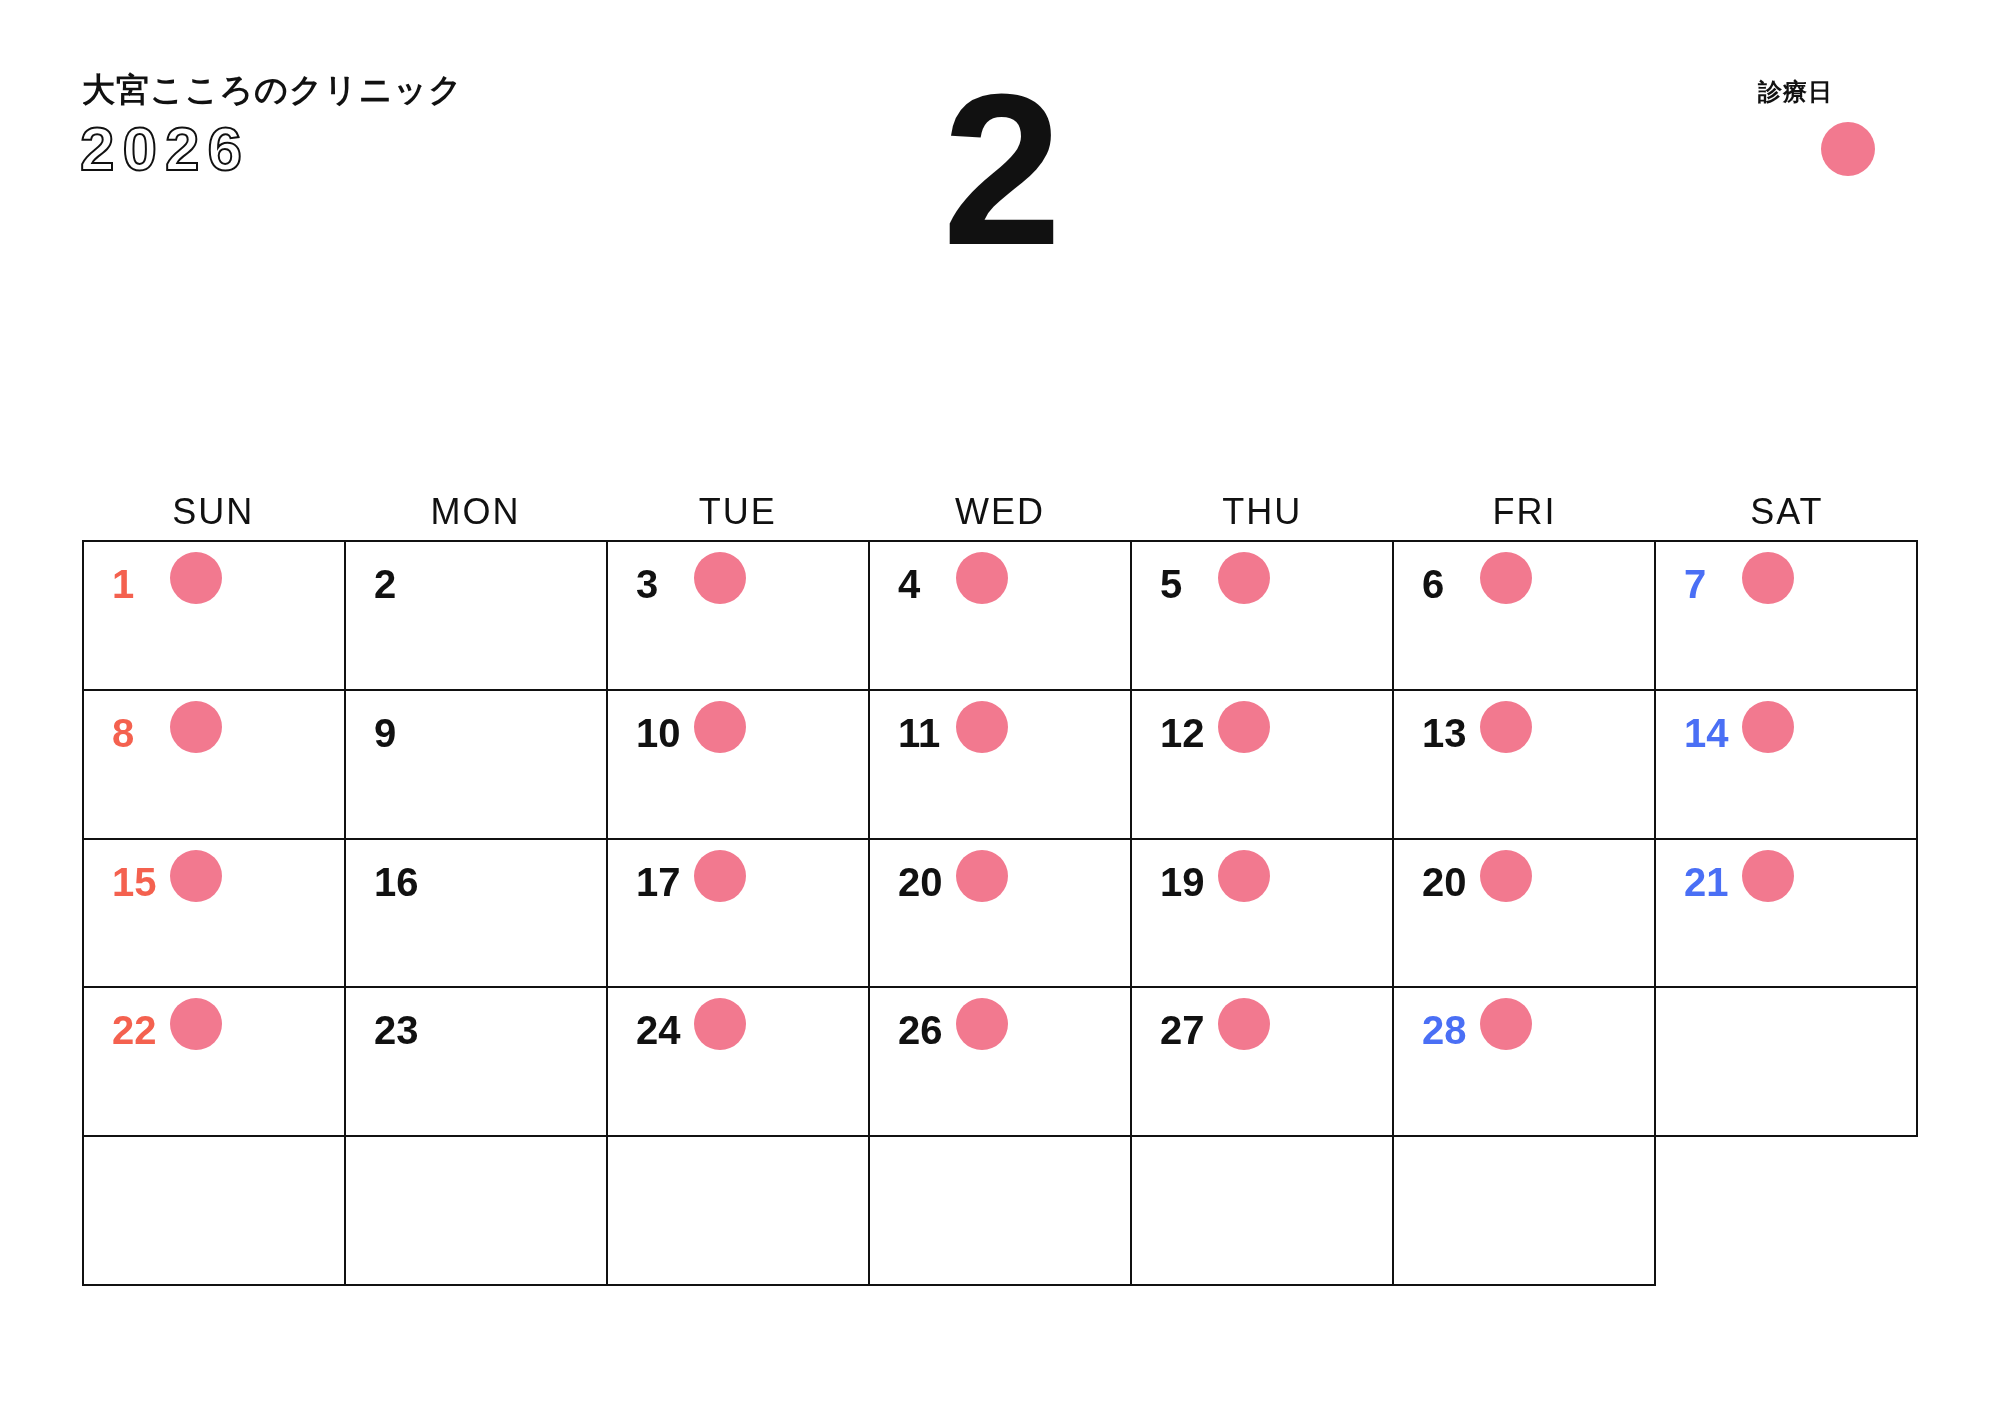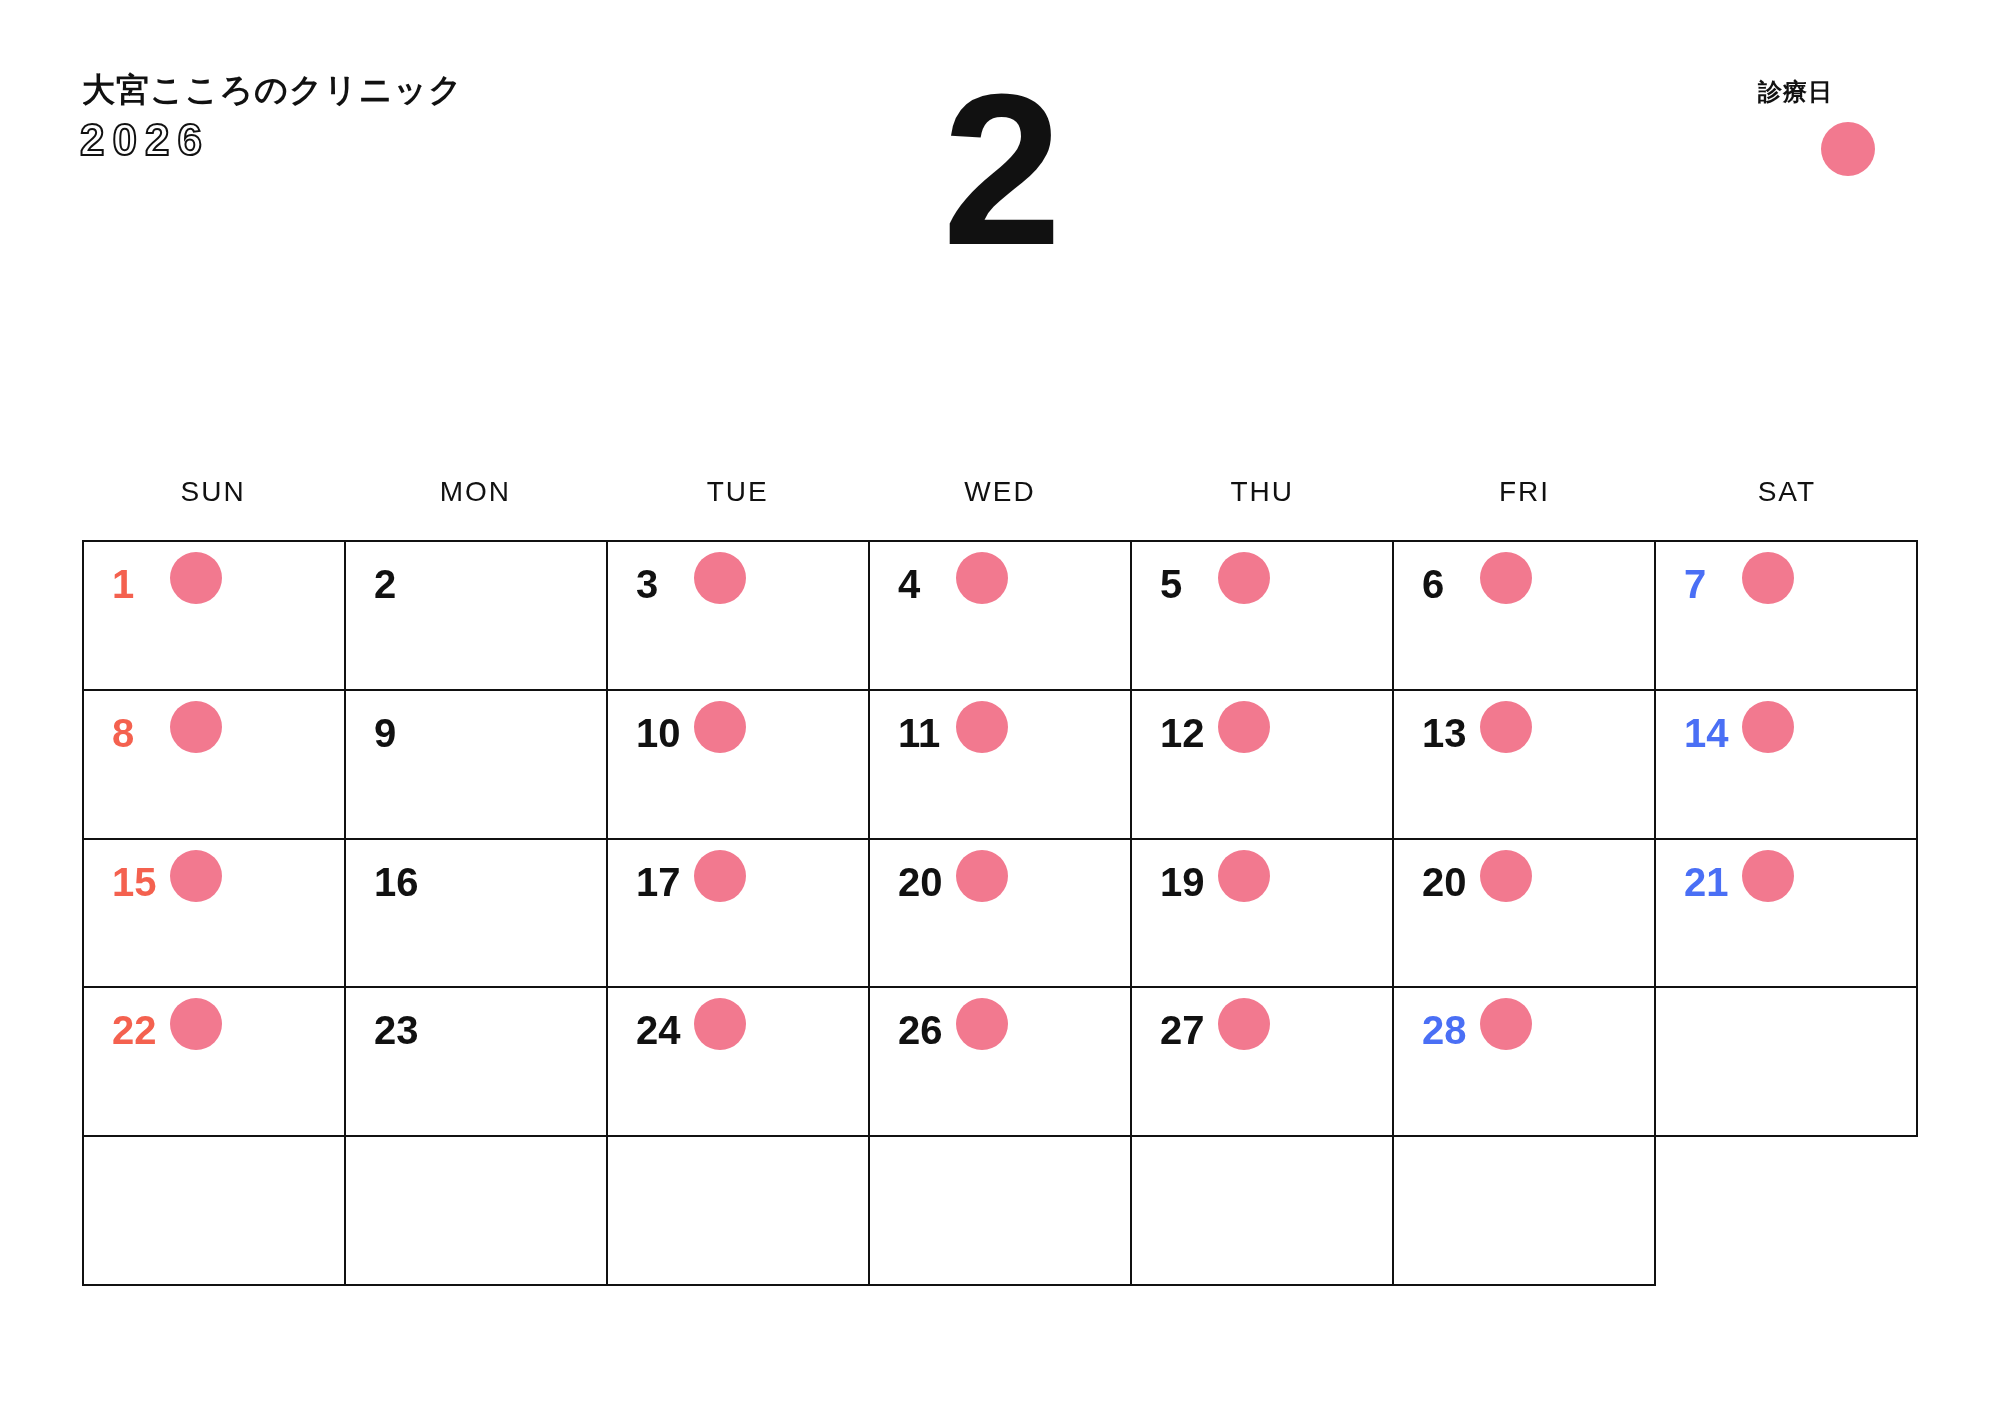--- a/index.html
+++ b/index.html
@@ -25,21 +25,21 @@
     font-size: 33px;
     font-weight: 700;
     letter-spacing: 1px;
     color: #111111;
     white-space: nowrap;
   }
   .year {
     position: absolute;
     left: 80px;
     top: 118px;
-    font-size: 44px;
+    font-size: 62px;
     font-weight: 700;
     letter-spacing: 8px;
     color: #ffffff;
     -webkit-text-stroke: 2px #111111;
     line-height: 1;
   }
   .month-number {
     position: absolute;
     left: 0;
     right: 0;
@@ -77,24 +77,25 @@
   .weekdays {
     position: absolute;
     left: 82px;
     top: 476px;
     width: 1836px;
     display: grid;
     grid-template-columns: repeat(7, 1fr);
   }
   .weekday {
     text-align: center;
-    font-size: 28px;
+    font-size: 36px;
     letter-spacing: 2px;
     color: #111111;
     font-weight: 400;
+    margin-top: 15px;
   }
 
   
   .grid {
     position: absolute;
     left: 82px;
     top: 540px;
     width: 1836px;
     height: 746px;
     display: grid;

